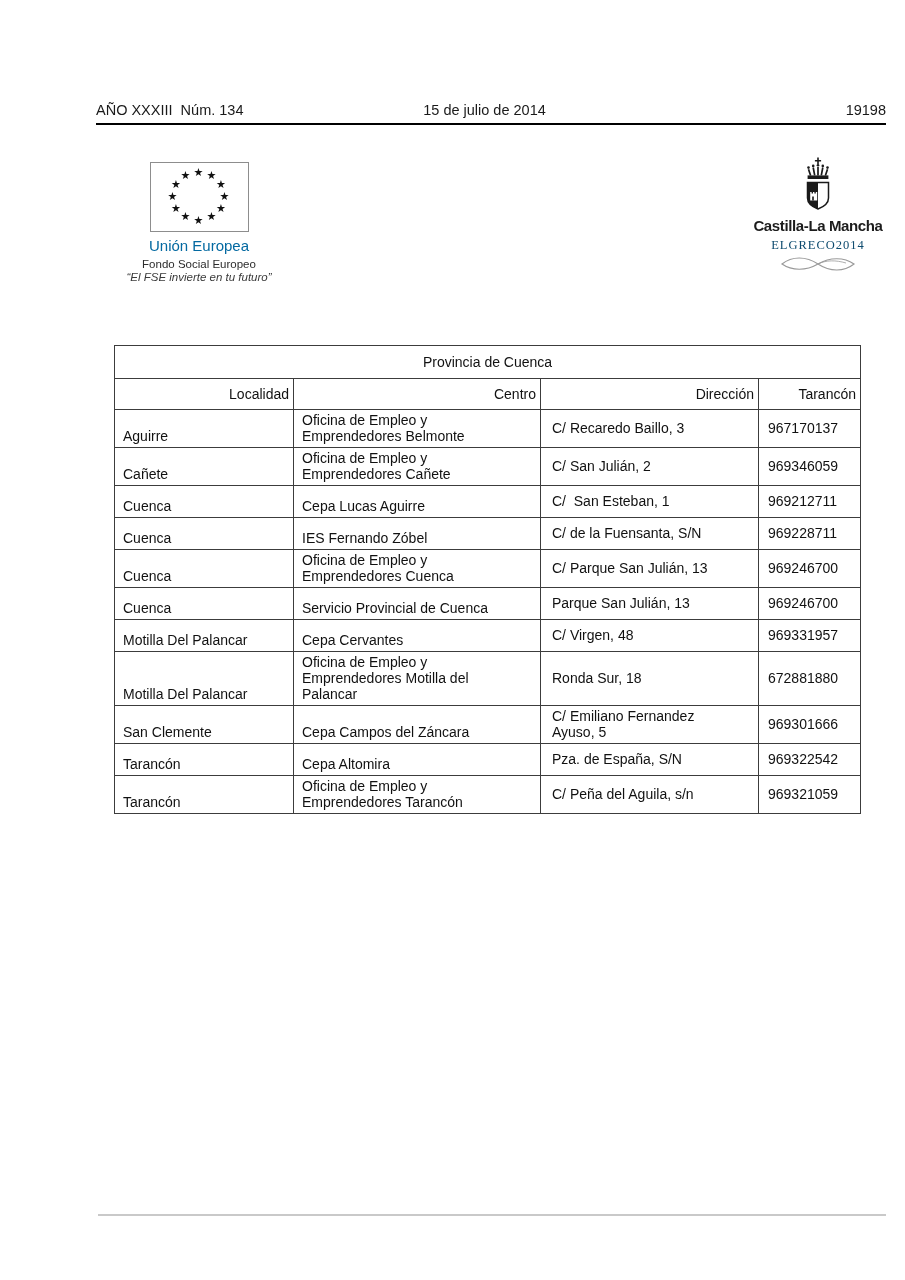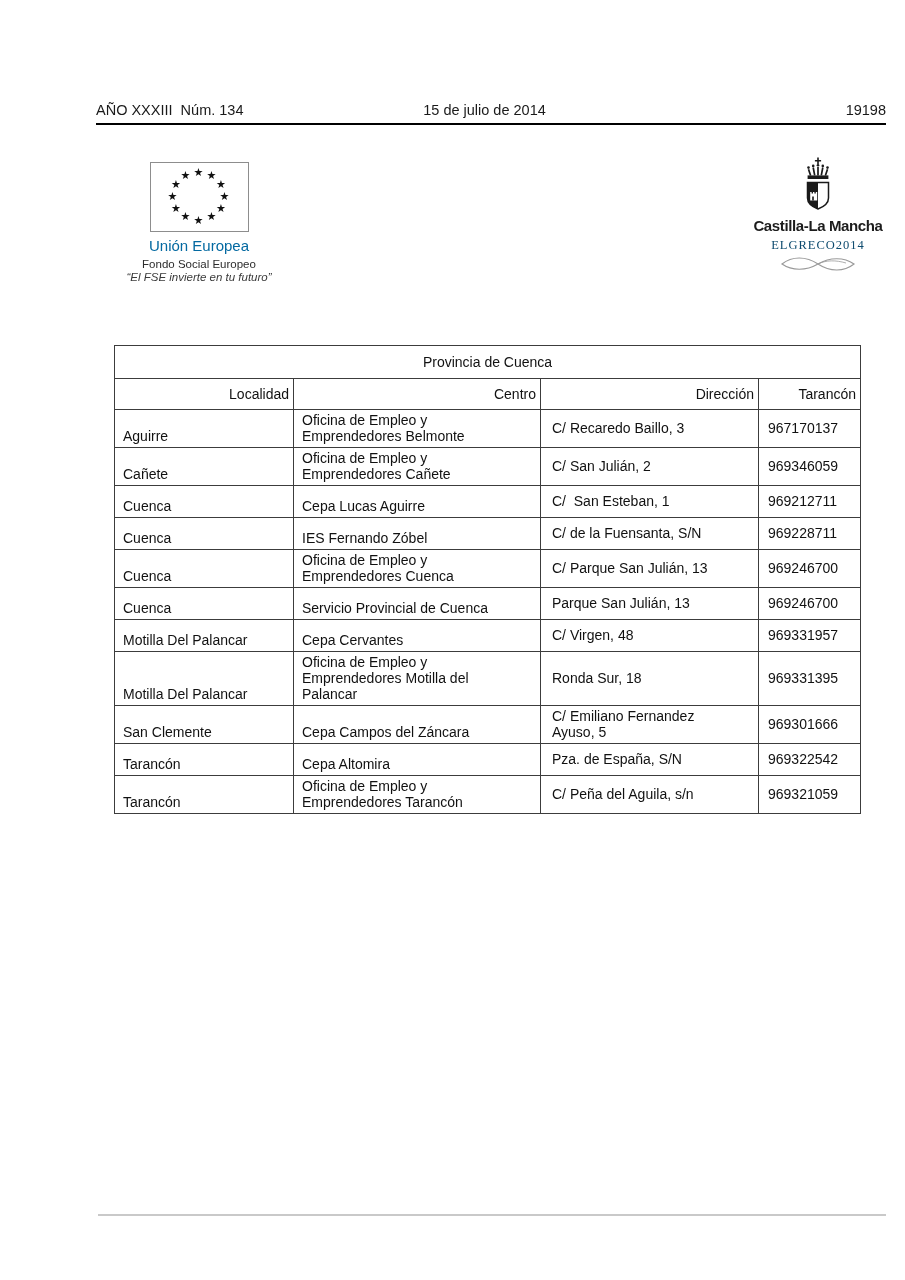--- a/index.html
+++ b/index.html
@@ -190,21 +190,21 @@
             <td class="col-centro">Cepa Cervantes</td>
             <td class="col-direccion">C/ Virgen, 48</td>
             <td class="col-telefono">969331957</td>
           </tr>
           <tr>
             <td class="col-localidad">Motilla Del Palancar</td>
             <td class="col-centro">Oficina de Empleo y
 Emprendedores Motilla del
 Palancar</td>
             <td class="col-direccion">Ronda Sur, 18</td>
-            <td class="col-telefono">969331395</td>
+            <td class="col-telefono">672881880</td>
           </tr>
           <tr>
             <td class="col-localidad">San Clemente</td>
             <td class="col-centro">Cepa Campos del Záncara</td>
             <td class="col-direccion">C/ Emiliano Fernandez
 Ayuso, 5</td>
             <td class="col-telefono">969301666</td>
           </tr>
           <tr>
             <td class="col-localidad">Tarancón</td>

